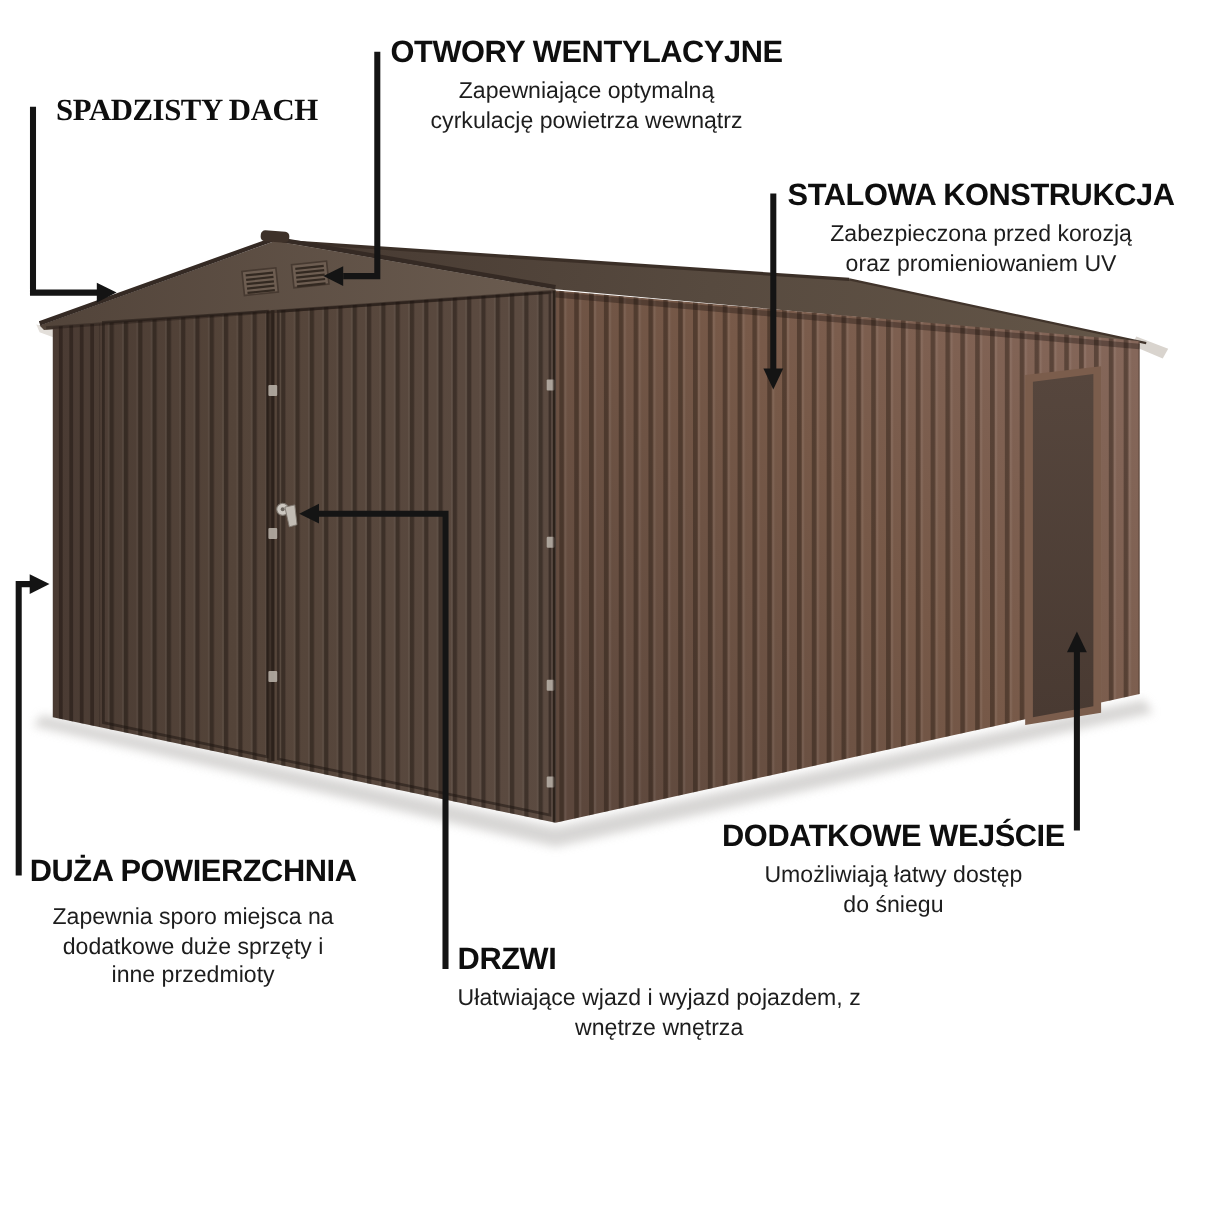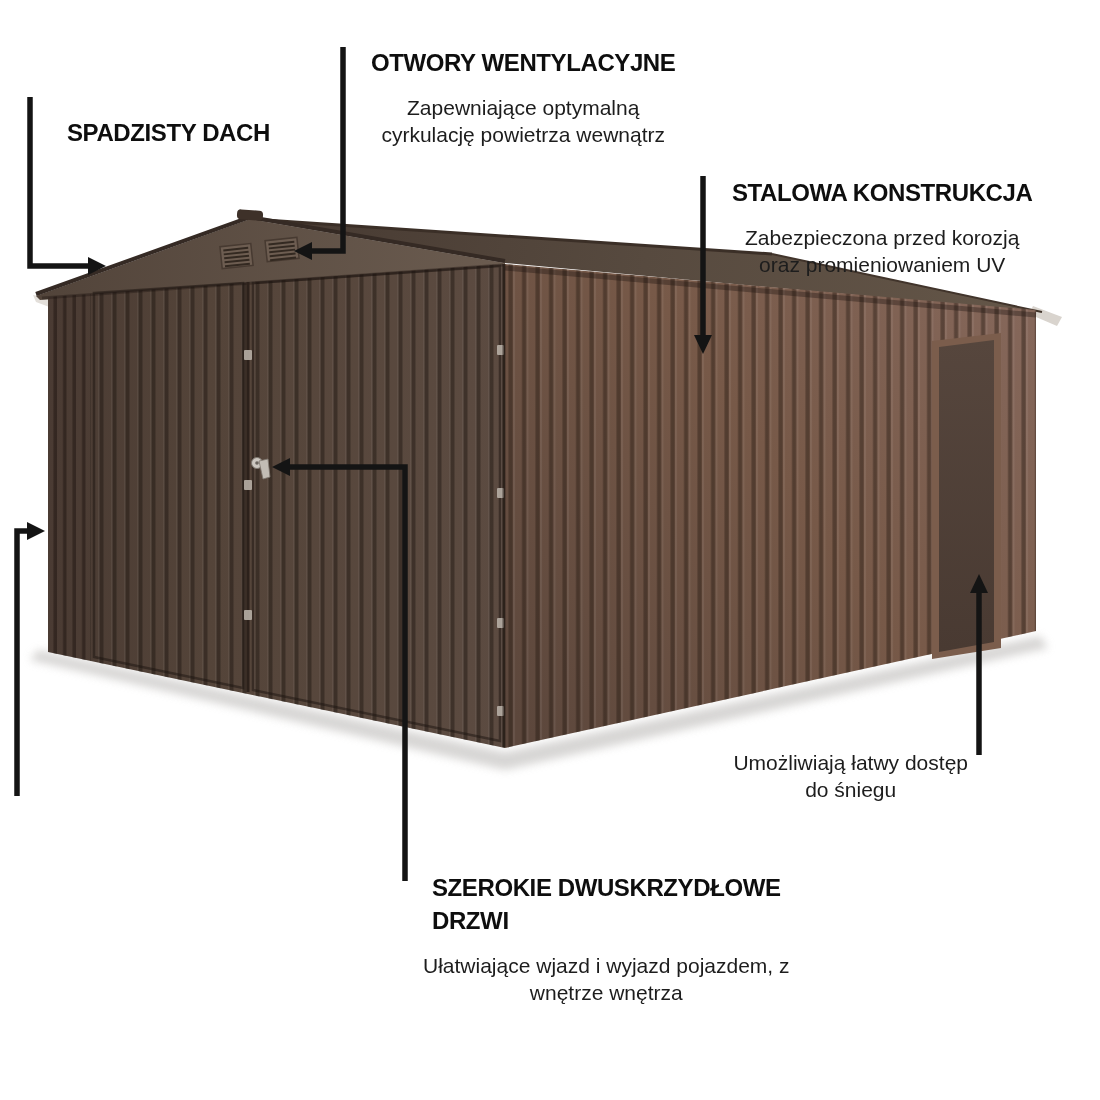--- a/index.html
+++ b/index.html
@@ -3,27 +3,27 @@
 <meta charset="utf-8">
 <style>
   html,body{margin:0;padding:0;background:#ffffff;}
   .canvas{
     position:relative;width:1100px;height:1100px;background:#ffffff;
     overflow:hidden;font-family:"Liberation Sans",sans-serif;
   }
   .scene{position:absolute;left:0;top:0;width:1100px;height:1100px;}
   .ann{position:absolute;color:#1c1c1c;}
   .ann h2{
-    margin:16px;font-size:24px;font-weight:bold;line-height:33px;
+    margin:0;font-size:28px;font-weight:bold;line-height:33px;
     letter-spacing:-0.4px;color:#0e0e0e;white-space:nowrap;
   }
   .ann h2 span{display:block;}
   .ann .body{margin-top:7px;font-size:21px;line-height:26.5px;color:#1d1d1d;text-align:center;}
   .ann .body div{white-space:nowrap;}
-  .ann-roof  {left:51px;  top:100px;}
+  .ann-roof  {left:51px;  top:84px;font-family:Liberation Serif, serif;}
   .ann-roof .body{margin-top:11px;}
   .ann-vents {left:355px; top:30px;}
   .ann-steel {left:716px; top:160px;}
   .ann-area  {left:27px;  top:775px;}
   .ann-area .body{margin-top:13px;}
   .ann-doors {left:416px; top:855px;}
   .ann-entry {right:132px;top:743px;text-align:right;}
 </style>
 </head>
 <body>
@@ -165,33 +165,39 @@
 
   <div class="ann ann-steel">
     <h2>STALOWA KONSTRUKCJA</h2>
     <div class="body">
       <div>Zabezpieczona przed korozją</div>
       <div>oraz promieniowaniem UV</div>
     </div>
   </div>
 
   <div class="ann ann-area">
+    <h2>DUŻA POWIERZCHNIA</h2>
+    <div class="body">
+      <div>Zapewnia sporo miejsca na</div>
+      <div>dodatkowe duże sprzęty i</div>
+      <div>inne przedmioty</div>
+    </div>
   </div>
 
   <div class="ann ann-doors">
     <h2>
-      <span>SZEROKIE DWUSKRZYDŁOWE</span>
       <span>DRZWI</span>
     </h2>
     <div class="body">
       <div>Ułatwiające wjazd i wyjazd pojazdem, z</div>
       <div>wnętrze wnętrza</div>
     </div>
   </div>
 
   <div class="ann ann-entry">
+    <h2>DODATKOWE WEJŚCIE</h2>
     <div class="body">
       <div>Umożliwiają łatwy dostęp</div>
       <div>do śniegu</div>
     </div>
   </div>
 
 </div>
 
 </body></html>

